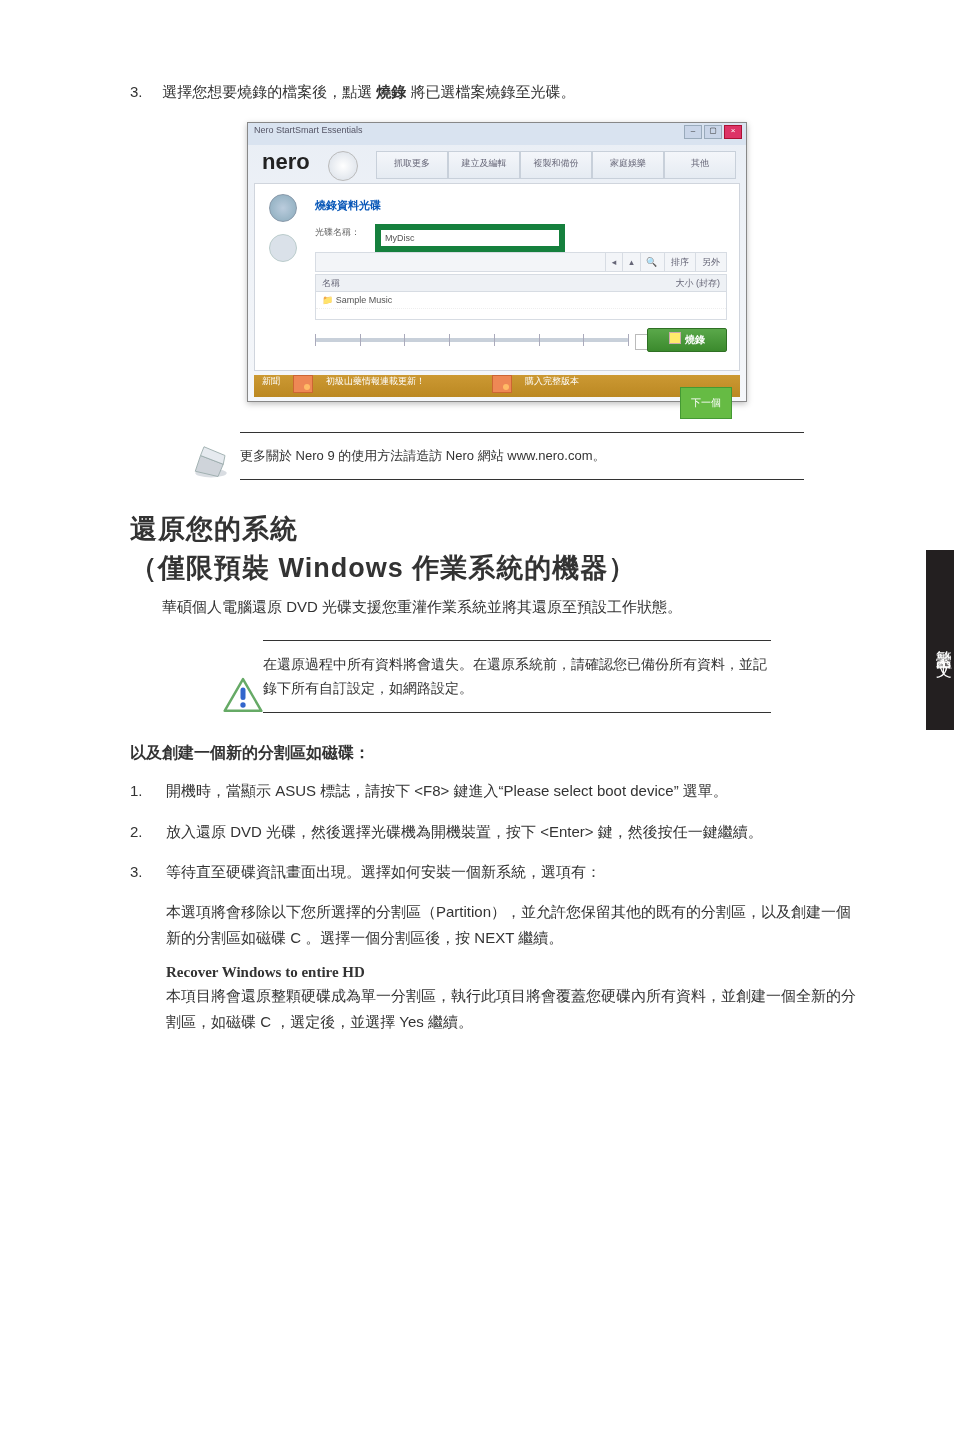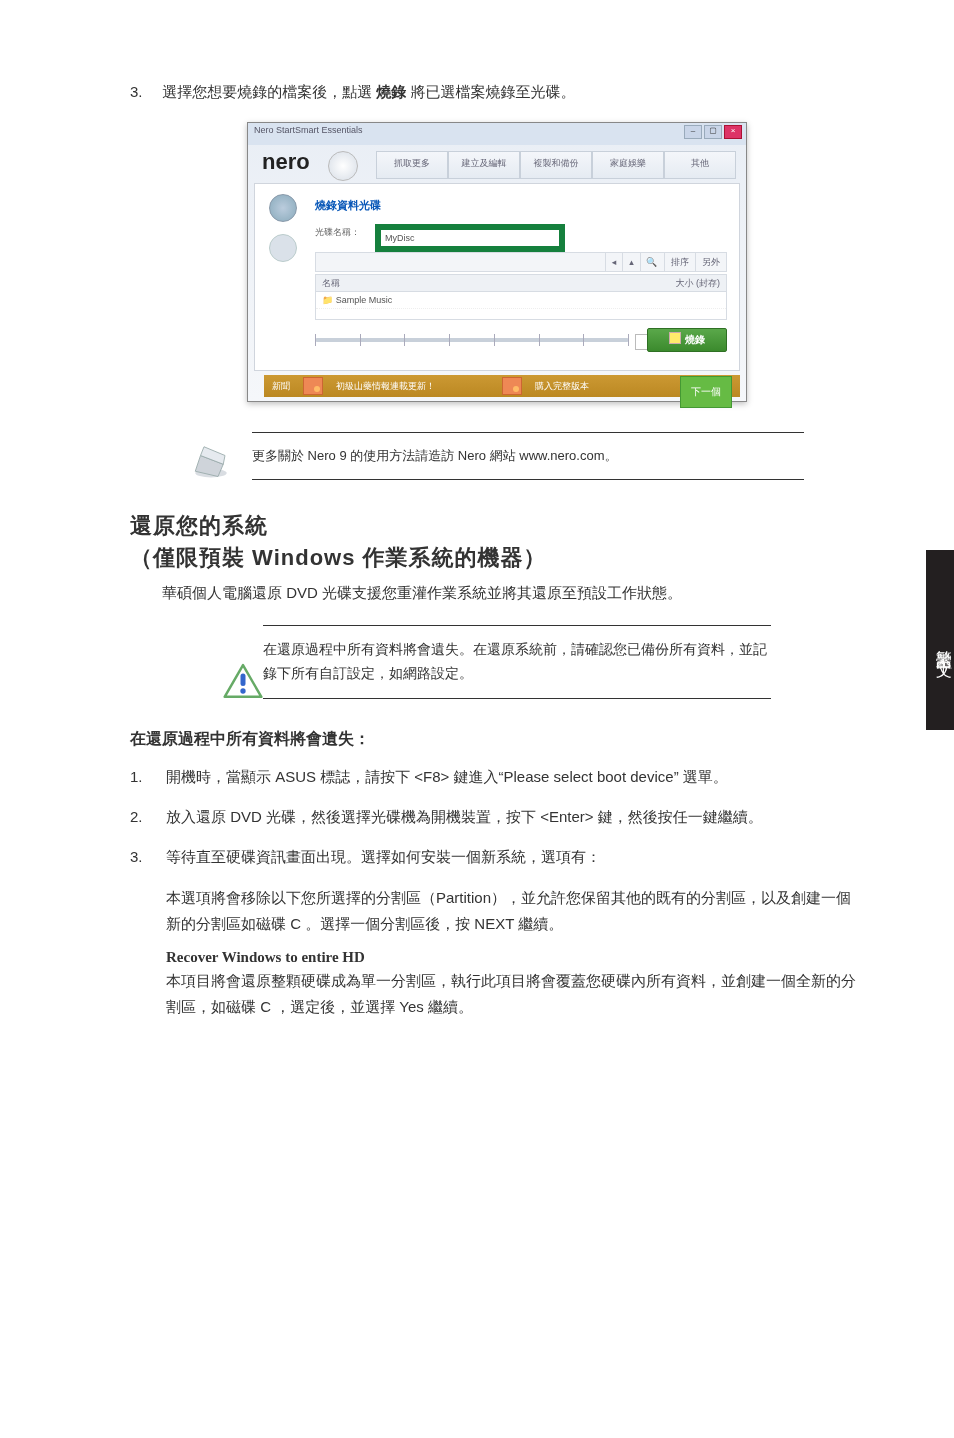--- a/index.html
+++ b/index.html
@@ -83,34 +83,34 @@
   .ss-ticks { position:absolute; inset:0; display:flex; justify-content:space-between;}
   .ss-tick { width:1px; height:12px; background:#aab; margin-top:4px;}
   .ss-sliderbox { position:absolute; right:-50px; bottom:0; width:42px; height:14px; border:1px solid #bbb; background:#fff; font-size:8px; text-align:center; line-height:14px; color:#666;}
   .ss-burn {
     position:absolute; right:12px; bottom:18px; width:78px; height:22px;
     background:linear-gradient(#5aa84a,#3b8a2d); border:1px solid #2f7024; border-radius:2px;
     color:#fff; font-size:10px; font-weight:600; text-align:center; line-height:22px;
   }
   .ss-burn::before { content:""; display:inline-block; width:10px; height:10px; margin-right:4px; background:#ffeb6b; border:1px solid #caa; vertical-align:-1px;}
   .ss-footer {
-    position:absolute; left:16px; right:6px; bottom:4px; height:22px;
-    background:linear-gradient(#c93,#b82); display:flex; align-items:center; font-size:9px; color:#fff;gap:7px;
+    position:absolute; left:6px; right:6px; bottom:4px; height:22px;
+    background:linear-gradient(#c93,#b82); display:flex; align-items:flex-start; font-size:9px; color:#fff;gap:7px;
   }
   .ss-footer .chip { width:18px; height:16px; background:#e85; border:1px solid #c63; margin:0 6px; position:relative;}
   .ss-footer .chip::before { content:""; position:absolute; right:2px; bottom:2px; width:6px; height:6px; background:#fb6; border-radius:50%;}
   .ss-footbtn { margin-left:auto; margin-right:8px; background:#6b4; padding:8px 10px; border:1px solid #493; font-size:10px;margin-top:12px;}
 
-  .note-row { display:flex; gap:20px; margin:20px 60px 30px; align-items:flex-end;}
+  .note-row { display:flex; gap:8px; margin:20px 60px 30px; align-items:flex-end;}
   .note-row .txt { flex:1; border-top:1px solid #333; border-bottom:1px solid #333; padding:12px 0; font-size:13px; line-height:1.7;}
   .pencil-icon { width:42px; height:42px; margin-top:6px; }
   .pencil-icon svg { width:100%; height:100%; }
 
   h1.section-title {
-    font-size: 22px;
+    font-size: 27px;
     font-weight: 600;
     margin: 28px 0 6px;
     line-height: 1.45;
     letter-spacing: 1px;
   }
   .intro { font-size:15px; margin:6px 0 20px 32px; line-height:1.7;}
   .warn-row { display:flex; margin:12px 93px 30px; align-items:flex-end;}
   .warn-icon { width:40px; height:36px; margin-top:10px;}
   .warn-icon svg { width:100%; height:100%;}
   .warn-row .txt { flex:1; border-top:1px solid #333; border-bottom:1px solid #333; padding:12px 0; font-size:14px; line-height:1.7;}
@@ -232,21 +232,21 @@
     <div class="warn-icon">
       <svg viewBox="0 0 48 42">
           <polygon points="24,2 46,40 2,40" fill="none" stroke="#6a6" stroke-width="3" stroke-linejoin="round"></polygon>
           <rect x="21" y="12" width="6" height="15" rx="3" fill="#36c"></rect>
           <circle cx="24" cy="33" r="3.2" fill="#36c"></circle>
         </svg>
     </div>
     <div class="txt">在還原過程中所有資料將會遺失。在還原系統前，請確認您已備份所有資料，並記錄下所有自訂設定，如網路設定。</div>
   </div>
 
-  <div class="sub-heading">在還原過程中所有資料將會遺失：</div>
+  <div class="sub-heading">以及創建一個新的分割區如磁碟：</div>
 
   <ol class="steps">
     <li>開機時，當顯示 ASUS 標誌，請按下 &lt;F8&gt; 鍵進入“Please select boot device” 選單。</li>
     <li>放入還原 DVD 光碟，然後選擇光碟機為開機裝置，按下 &lt;Enter&gt; 鍵，然後按任一鍵繼續。</li>
     <li>等待直至硬碟資訊畫面出現。選擇如何安裝一個新系統，選項有：</li>
   </ol>
 
   <div class="opt-body">本選項將會移除以下您所選擇的分割區（Partition），並允許您保留其他的既有的分割區，以及創建一個新的分割區如磁碟 C 。選擇一個分割區後，按 NEXT 繼續。</div>
 
   <div class="opt-title">Recover Windows to entire HD</div>

